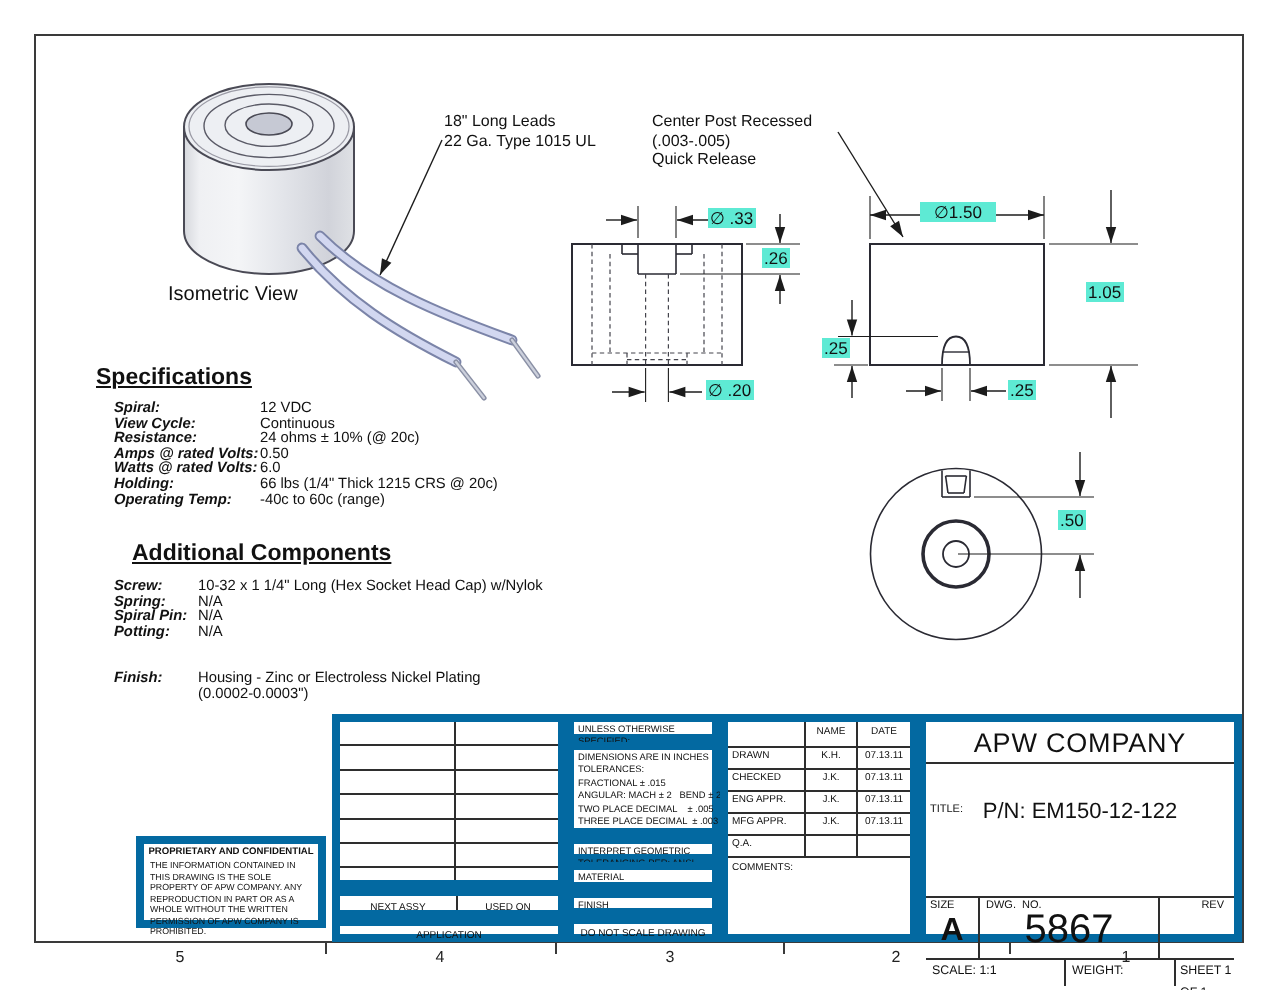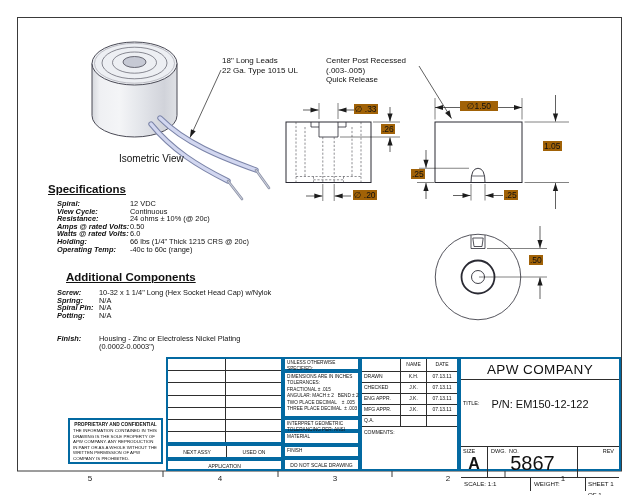--- a/index.html
+++ b/index.html
@@ -1,31 +1,31 @@
 <!DOCTYPE html>
 <html><head>
 <meta charset="utf-8">
 <style>
   html,body{margin:0;padding:0;background:#fff;}
   #sheet{position:relative;width:640px;height:495px;background:#fff;overflow:hidden;
          font-family:"Liberation Sans","DejaVu Sans",sans-serif;color:#111;}
   svg{position:absolute;left:0;top:0;}
   
-  .dim{position:absolute;font-size:8.5px;line-height:10px;background:#a16207;padding:0 1px;white-space:nowrap;color:#111;}
+  .dim{position:absolute;font-size:8.5px;line-height:10px;background:#5eead4;padding:0 1px;white-space:nowrap;color:#111;}
   .note{position:absolute;font-size:8px;line-height:1.2;white-space:nowrap;color:#111;}
   .viewlabel{position:absolute;font-size:10px;color:#111;}
   
   .blk-head{position:absolute;font-size:11.5px;font-weight:bold;text-decoration:underline;white-space:nowrap;}
   .speclist{position:absolute;font-size:7.4px;line-height:7.6px;}
   .specrow{display:flex;white-space:nowrap;}
   .speclab{font-weight:bold;font-style:italic;width:73px;flex:none;}
   .addlab{font-weight:bold;font-style:italic;width:42px;flex:none;}
   .specval{white-space:pre;}
   
-  .tb{position:absolute;border:2px solid #0369a1;box-sizing:border-box;background:#fff;}
+  .tb{position:absolute;border:4px solid #0369a1;box-sizing:border-box;background:#fff;}
   .tiny{font-size:5px;line-height:1.25;}
   .tolline{font-size:4.7px;line-height:1.38;white-space:pre;}
   .cellpad{padding:1px 2px;}
   .ap-row{display:flex;border-bottom:1px solid #2e2e2e;font-size:5px;}
   .ap-c1{width:38px;box-sizing:border-box;padding-left:2px;}
   .ap-c2{width:26px;box-sizing:border-box;border-left:1px solid #2e2e2e;text-align:center;}
   .ap-c3{flex:1;box-sizing:border-box;border-left:1px solid #2e2e2e;text-align:center;}
   .rb-row{box-sizing:border-box;border-bottom:1px solid #2e2e2e;position:relative;}
   .rb-cells{display:flex;height:100%;}
   .rb-cell{box-sizing:border-box;border-left:1px solid #2e2e2e;position:relative;}
@@ -176,21 +176,21 @@
 
   <div class="note" style="left:222px;top:56px;">
     <div>18" Long Leads</div>
     <div>22 Ga. Type 1015 UL</div>
   </div>
   <div class="note" style="left:326px;top:56px;">
     <div>Center Post Recessed</div>
     <div>(.003-.005)</div>
     <div>Quick Release</div>
   </div>
-  <div class="viewlabel" style="left:84px;top:153px;margin-left:35px;">Isometric View</div>
+  <div class="viewlabel" style="left:84px;top:142px;">Isometric View</div>
 
   <div class="dim" style="left:354px;top:104px;">∅ .33</div>
   <div class="dim" style="left:381px;top:124px;">.26</div>
   <div class="dim" style="left:353px;top:190px;">∅ .20</div>
   <div class="dim" style="left:460px;top:101px;width:36px;text-align:center;">∅1.50</div>
   <div class="dim" style="left:543px;top:141px;">1.05</div>
   <div class="dim" style="left:411px;top:169px;">.25</div>
   <div class="dim" style="left:504px;top:190px;">.25</div>
   <div class="dim" style="left:529px;top:255px;">.50</div>
 

